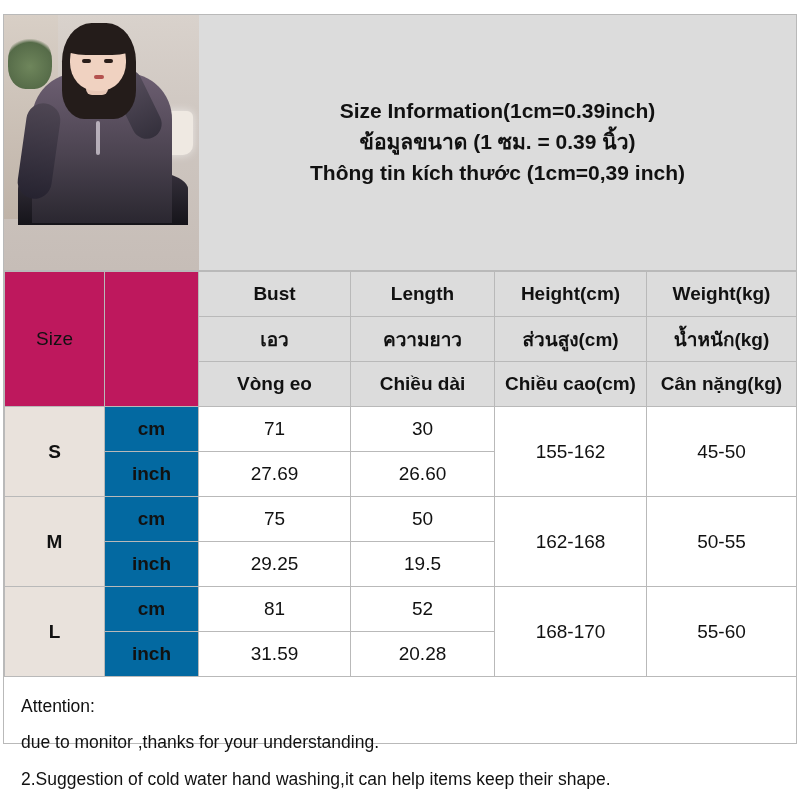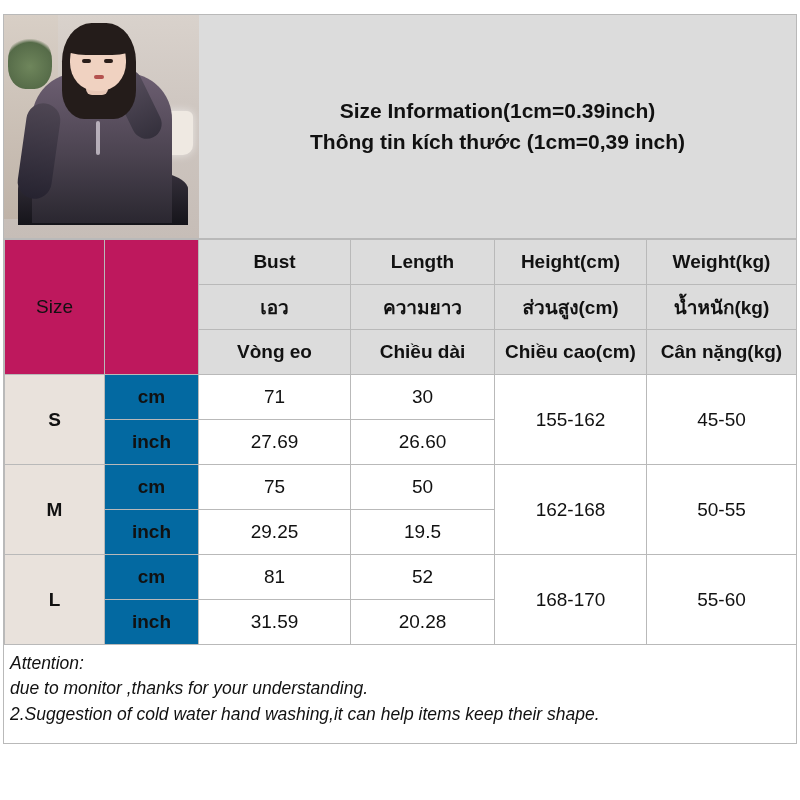--- a/index.html
+++ b/index.html
@@ -28,21 +28,21 @@
     width: 794px;
     height: 730px;
     border: 1px solid #b9b9b9;
     box-sizing: border-box;
     background: #ffffff;
   }
 
   
   .header {
     display: flex;
-    height: 224px;
+    height: 256px;
     border-bottom: 1px solid #b9b9b9;
     box-sizing: border-box;
   }
   .photo {
     width: 195px;
     flex: 0 0 195px;
     position: relative;
     overflow: hidden;
     background: #cfc6c0;
     border-right: 0px solid #b9b9b9;
@@ -192,21 +192,21 @@
     font-size: 19px;
   }
 
   
   .attention {
     padding: 6px 6px 4px 6px;
     font-size: 17.5px;
     line-height: 1.45;
     color: #111;
   }
-  .attention p { margin: 0; font-style: italic; }
+  .attention p { margin: 11px; }
 </style>
 </head>
 <body>
 
 <div class="page">
   <div class="sheet">
 
     <div class="header">
       <div class="photo">
         <div class="bg"></div>
@@ -221,20 +221,21 @@
         <div class="hairback"></div>
         <div class="neck"></div>
         <div class="head"></div>
         <div class="hairfront"></div>
         <div class="eyeL"></div>
         <div class="eyeR"></div>
         <div class="lips"></div>
       </div>
       <div class="title-box">
         <div class="title-line">Size Information(1cm=0.39inch)</div>
+        <div class="title-line">ข้อมูลขนาด (1 ซม. = 0.39 นิ้ว)</div>
         <div class="title-line">Thông tin kích thước (1cm=0,39 inch)</div>
       </div>
     </div>
 
     <table class="size-table">
       <colgroup>
         <col class="c-size">
           <col class="c-unit">
           <col class="c-bust">
         <col class="c-length">

